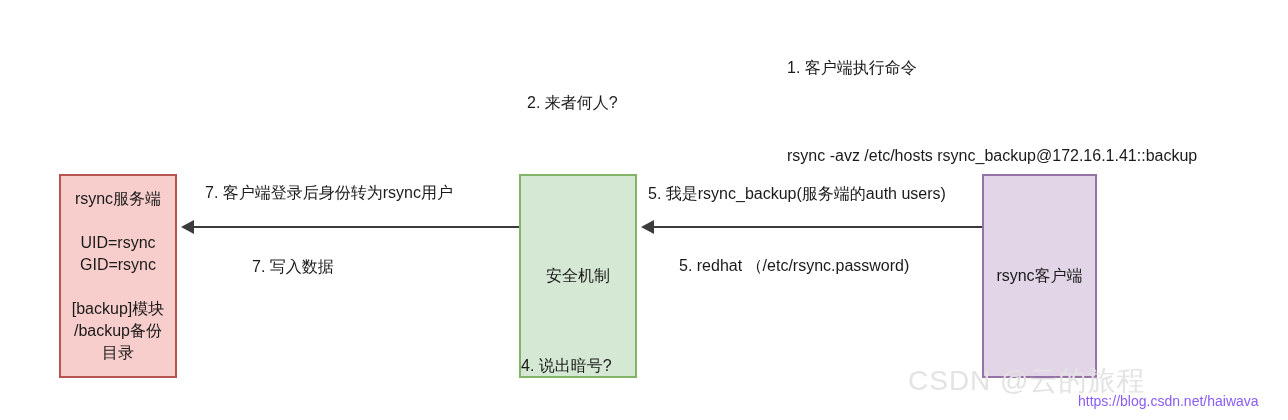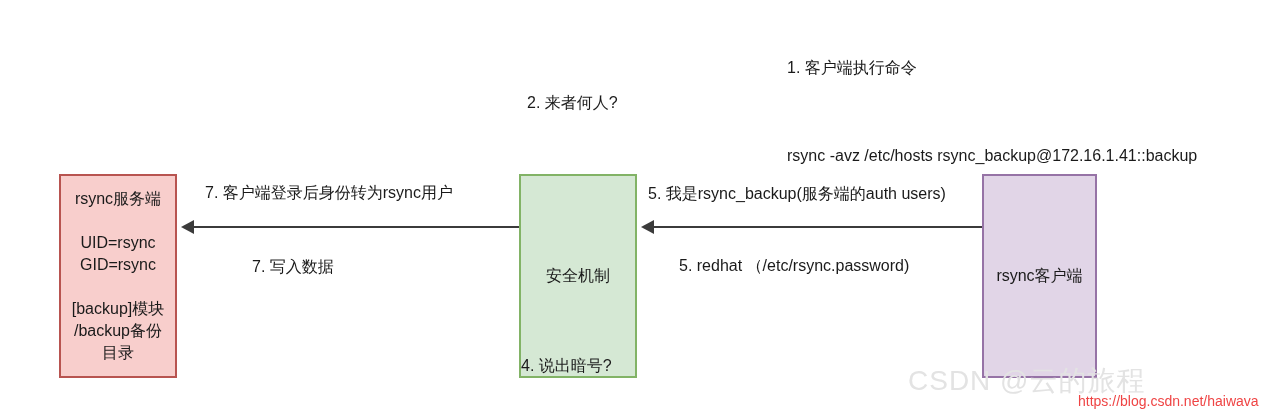--- a/index.html
+++ b/index.html
@@ -99,21 +99,21 @@
     font-size: 28px;
     color: #e3e3e3;
     white-space: nowrap;
     letter-spacing: 1px;
   }
   .watermark-url {
     position: absolute;
     left: 1078px;
     top: 393px;
     font-size: 14px;
-    color: #ef4444;
+    color: #8b5cf6;
     white-space: nowrap;
   }
 </style>
 </head>
 <body>
 
 <div class="canvas">
 
   <div class="box server">
     <div class="box-line">rsync服务端</div>

